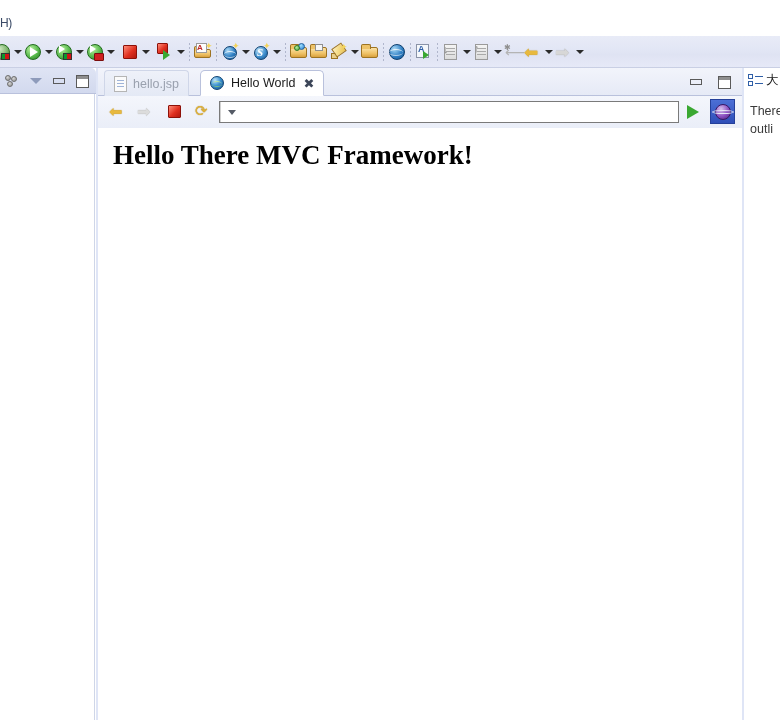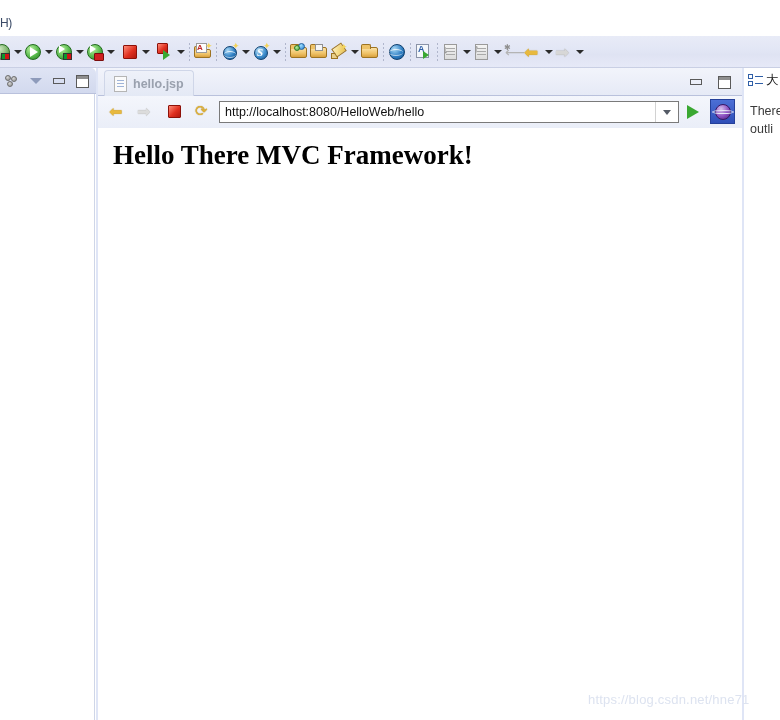--- a/index.html
+++ b/index.html
@@ -282,21 +282,20 @@
   .etab {
     position: absolute;
     top: 2px; height: 26px;
     display: flex;
     align-items: center;
     padding: 0 9px;
     gap: 6px;
     box-sizing: border-box;
     font-size: 12.5px;
     cursor: default;
-    font-weight: bold;
   }
   .etab.inactive {
     left: 6px;
     color: #9aa1ae;
     background: linear-gradient(to bottom, #eef1f9, #e4e9f5);
     border-radius: 4px 4px 0 0;
     border: 1px solid #cfd6e8;
     border-bottom: none;
   }
   .etab.active {
@@ -794,20 +793,27 @@
 
     <div class="editor-tabbar">
 
       <div class="etab inactive">
         <span class="tab-doc-icon">
             <span class="pg"></span>
           </span>
         <span>hello.jsp</span>
       </div>
 
+      <div class="etab active">
+        <span class="tab-globe-icon">
+            <span class="g"></span>
+          </span>
+        <span>Hello World</span>
+        <span class="tab-close">✖</span>
+      </div>
 
       <div class="editor-winbtns">
         <span class="vtool">
           <span class="vt-min"></span>
         </span>
         <span class="vtool">
           <span class="vt-max"></span>
         </span>
       </div>
     </div>
@@ -828,21 +834,20 @@
 
       <span class="bnav">
         <span style="position:absolute;left:3px;top:2px;color:#e0b23a;font-size:15px;line-height:15px;text-shadow:0 0 1px #9c7718;">⟳</span>
       </span>
 
       <span class="tb-arrow">
           <i></i>
         </span>
 
       <div class="url-field">
-        <span class="url-text" title="Enter URL">http://localhost:8080/HelloWeb/hello</span>
         <span class="url-caret">
             <i></i>
           </span>
       </div>
 
       <span class="go-btn">
         <i></i>
       </span>
 
       <span class="ext-btn">
@@ -869,15 +874,14 @@
       <span class="right-tab-label">大</span>
     </div>
     <div class="right-body">
       <div class="right-empty">
         <div>There</div>
         <div>outli</div>
       </div>
     </div>
   </div>
 
-  <div class="watermark">https://blog.csdn.net/hne71</div>
 
 </div>
 
 </body></html>

